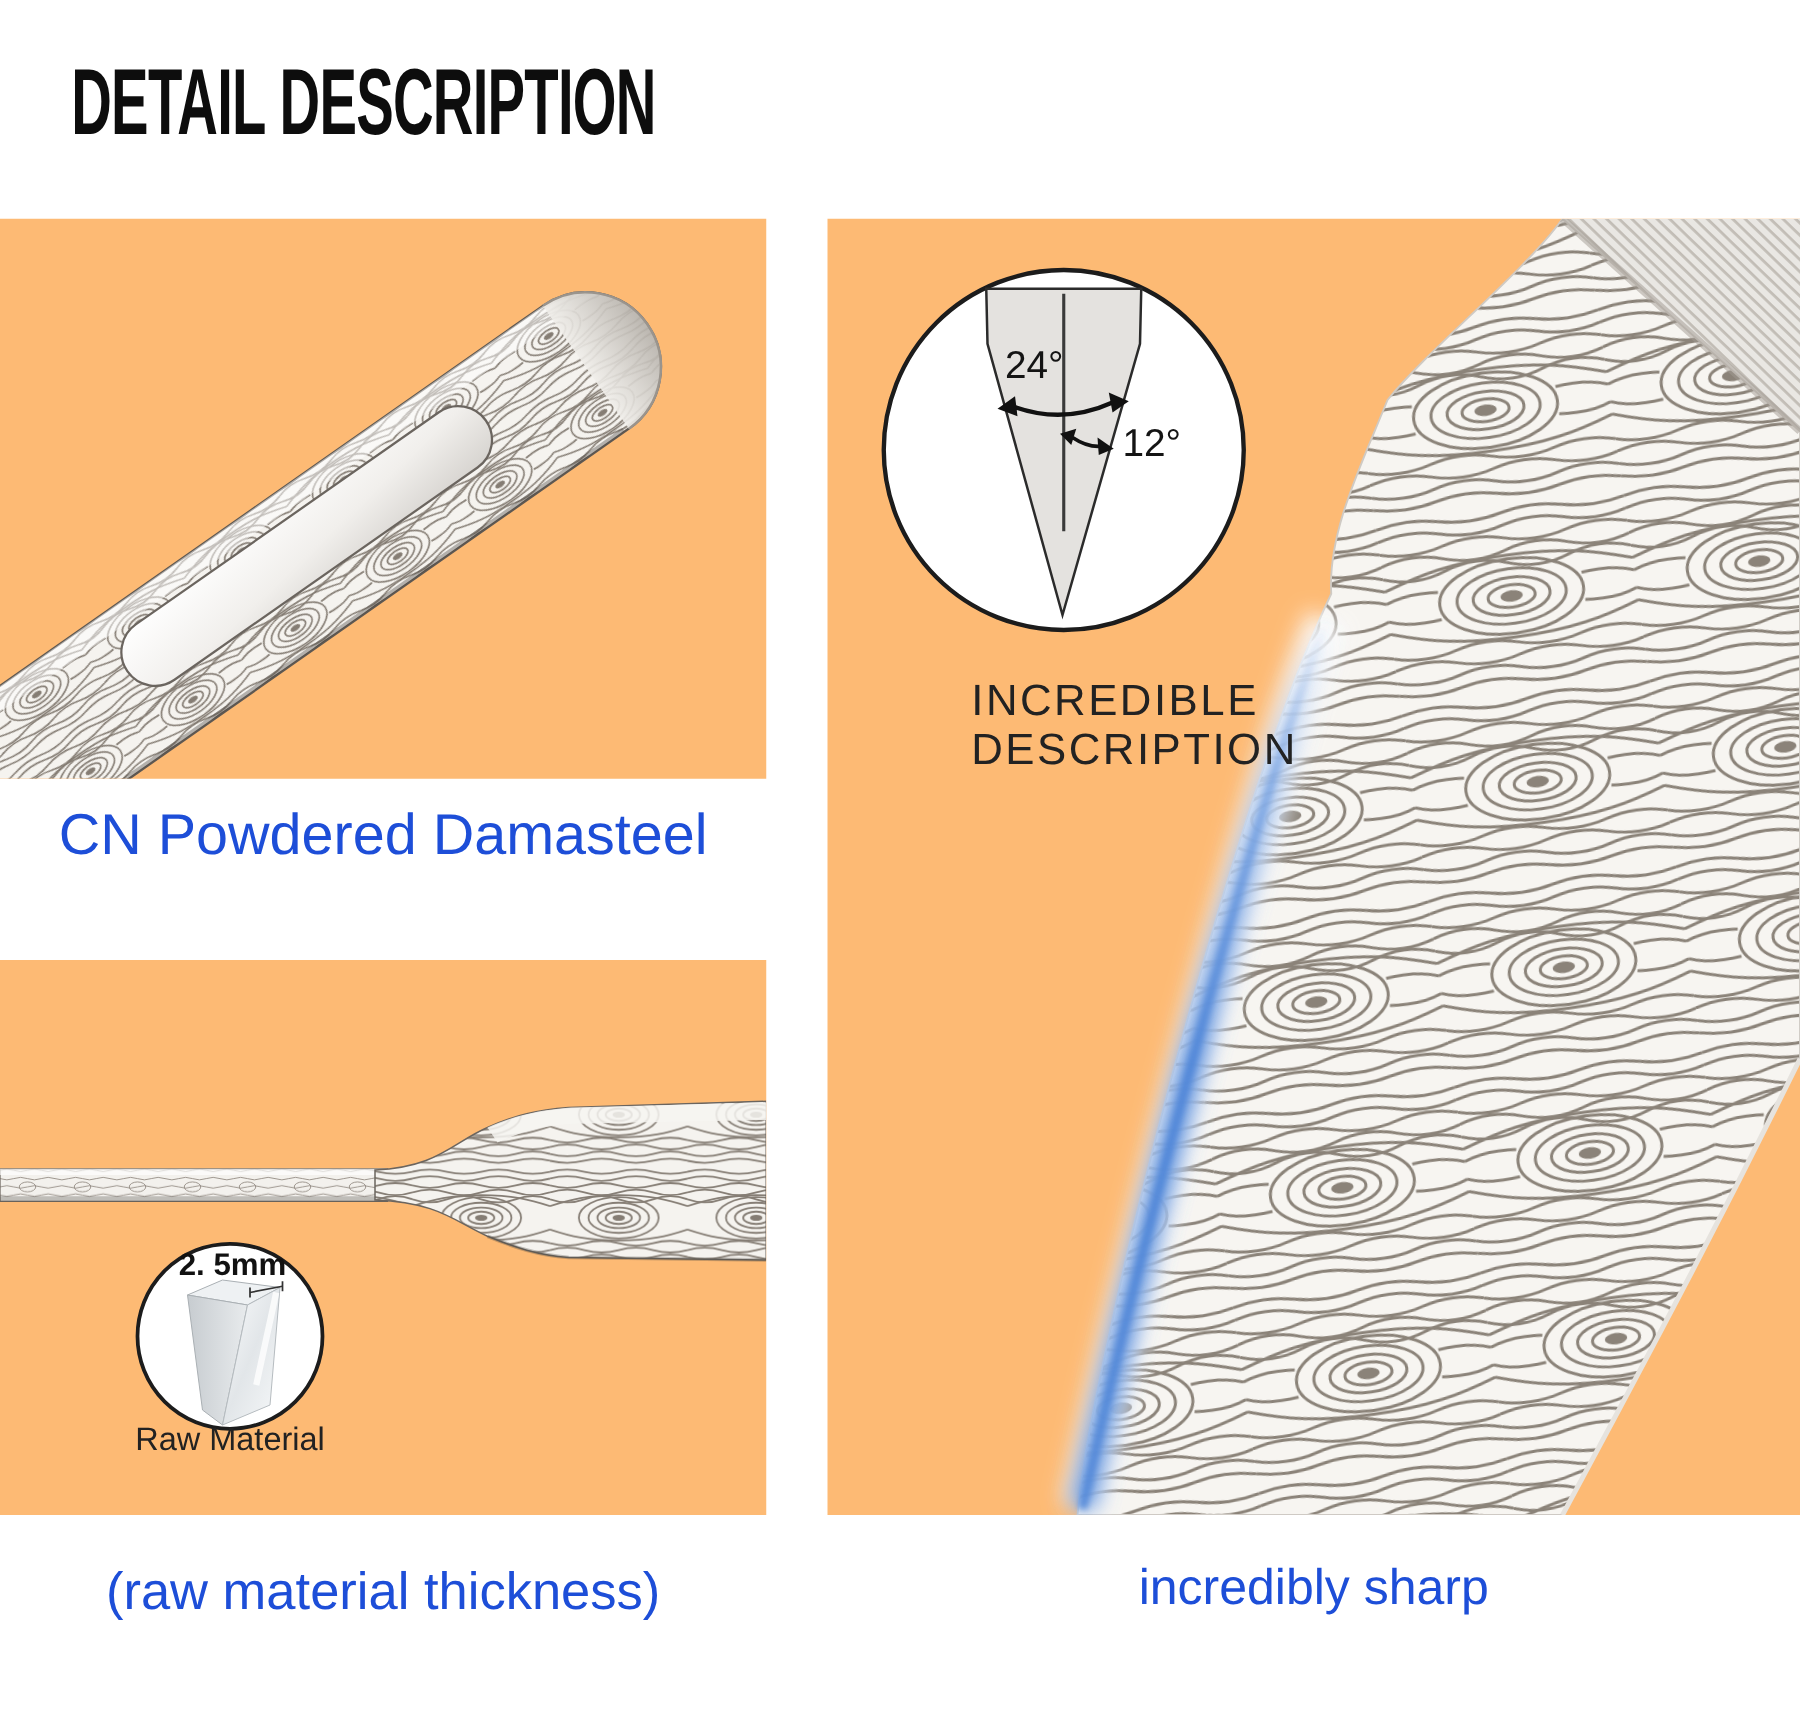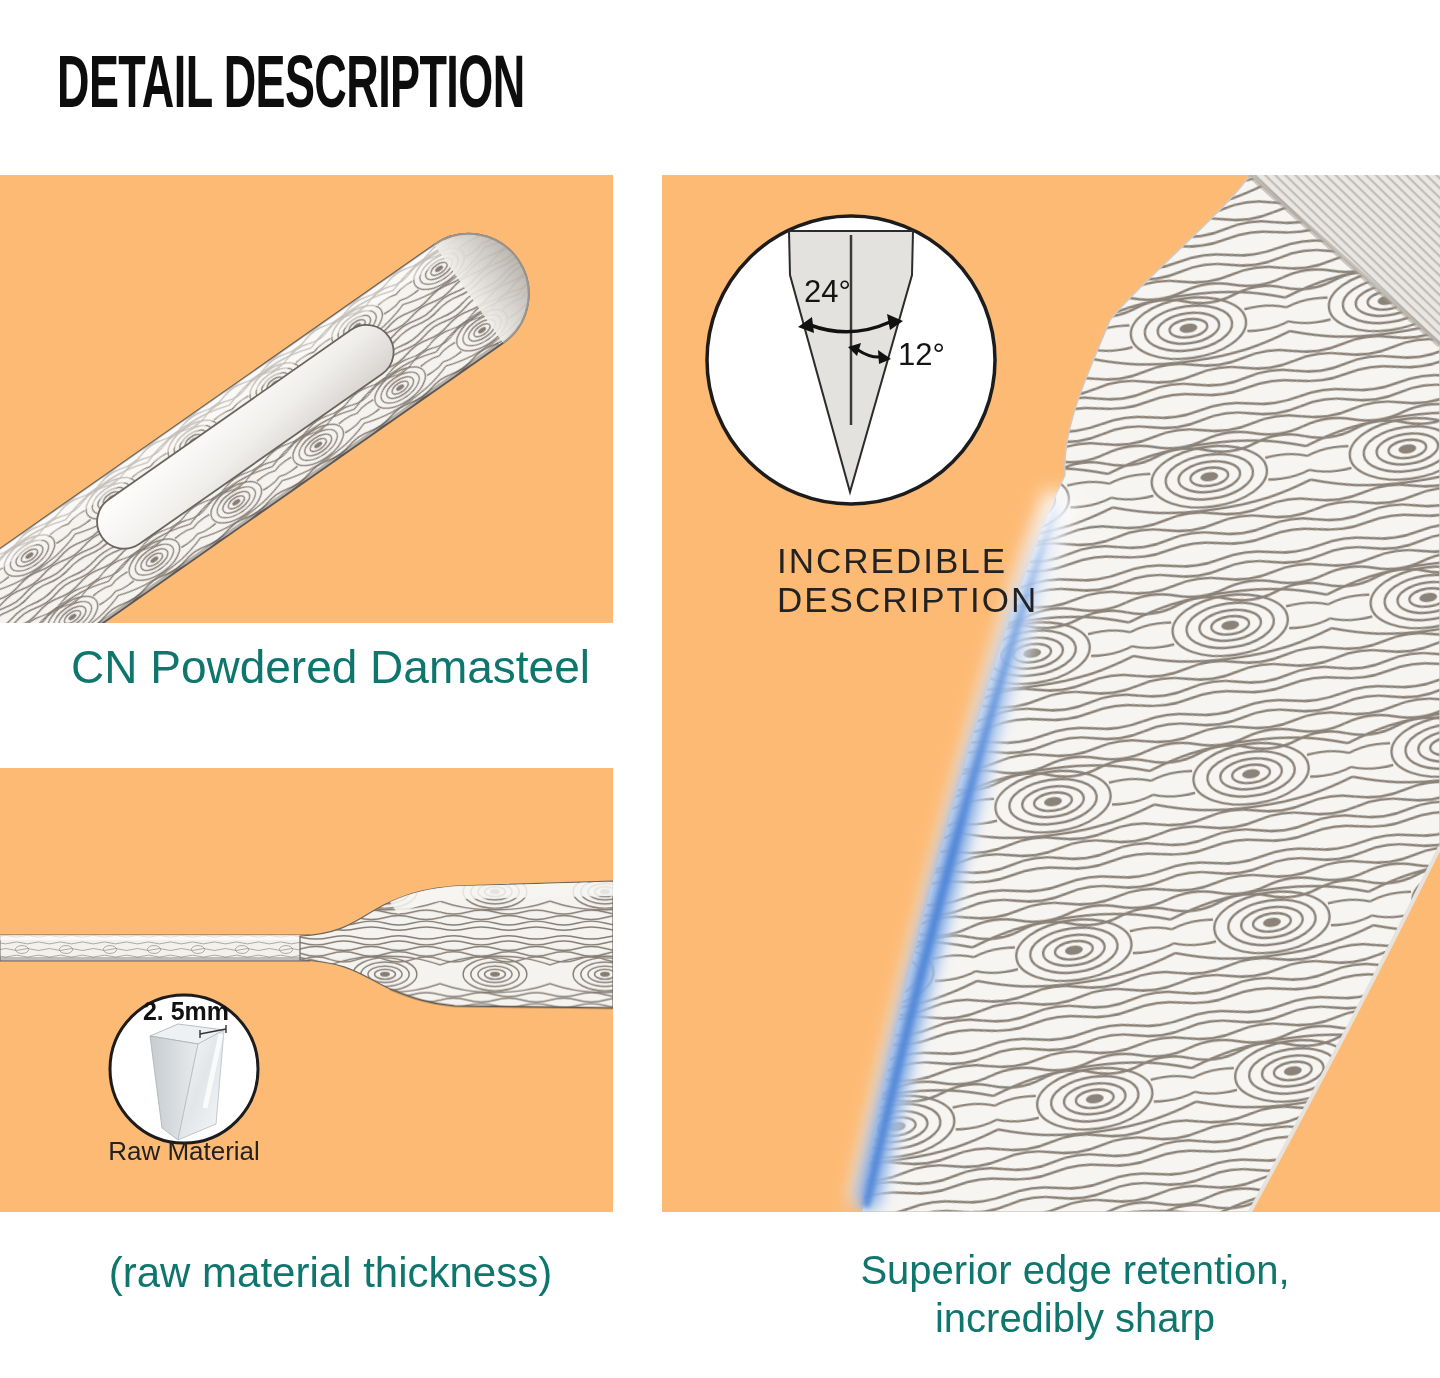--- a/index.html
+++ b/index.html
@@ -9,21 +9,21 @@
     position:absolute;left:57px;top:38px;
     font-size:75px;font-weight:bold;color:#0d0d0d;
     letter-spacing:-1px;white-space:nowrap;
     transform:scaleX(0.60);transform-origin:left top;
   }
   .panel{position:absolute;background:#fdba74;overflow:hidden;}
   #panel-damasteel{left:0;top:175px;width:613px;height:448px;}
   #panel-thickness{left:0;top:768px;width:613px;height:444px;text-align:right;}
   #panel-edge{left:662px;top:175px;width:778px;height:1037px;}
   .caption{
-    position:absolute;text-align:center;color:#0f766e;margin-left:24px;
+    position:absolute;text-align:center;color:#1d4ed8;
   }
   #caption-damasteel{left:0;top:640px;width:613px;font-size:46px;line-height:54px;}
   #caption-thickness{left:0;top:1248px;width:613px;font-size:42px;line-height:50px;}
   #caption-edge{left:662px;top:1246px;width:778px;font-size:40px;line-height:48px;}
   .durability{
     position:absolute;left:76px;top:366px;
     font-size:35px;line-height:39px;letter-spacing:2px;color:#222222;margin-left:39px;
   }
   svg{display:block;}
   .svg-abs{position:absolute;left:0;top:0;}
@@ -249,17 +249,16 @@
       </g>
     </svg>
 
     <div class="durability">
       <div>INCREDIBLE</div>
       <div>DESCRIPTION</div>
     </div>
   </div>
 
   <div class="caption" id="caption-edge">
-    <div>Superior edge retention,</div>
     <div>incredibly sharp</div>
   </div>
 
 </div>
 
 </body></html>

